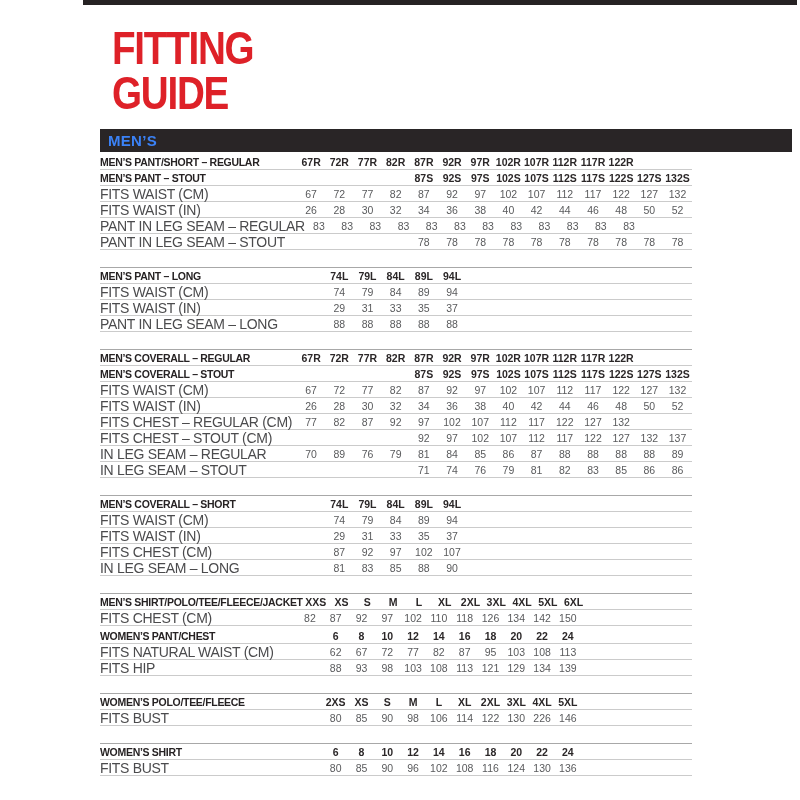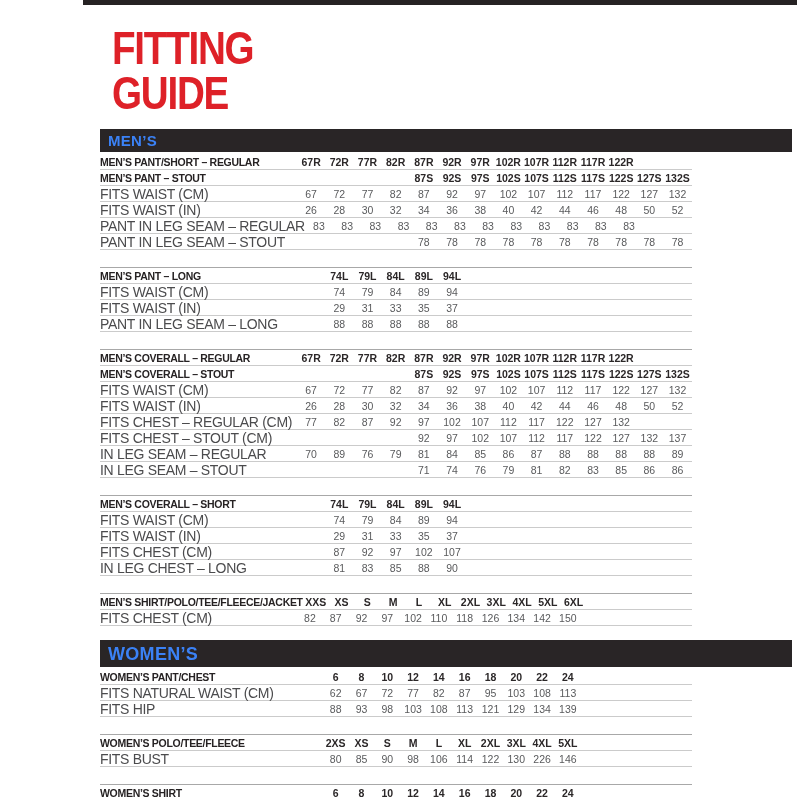--- a/index.html
+++ b/index.html
@@ -449,21 +449,21 @@
             <span class="tcell"></span>
             <span class="tcell"></span>
             <span class="tcell"></span>
             <span class="tcell"></span>
             <span class="tcell"></span>
             <span class="tcell"></span>
             <span class="tcell"></span>
             <span class="tfill"></span>
           </div>
           <div class="trow">
-            <span class="tlabel">IN LEG CHEST – LONG</span>
+            <span class="tlabel">IN LEG SEAM – LONG</span>
             <span class="tcell"></span>
             <span class="tcell">81</span>
             <span class="tcell">83</span>
             <span class="tcell">85</span>
             <span class="tcell">88</span>
             <span class="tcell">90</span>
             <span class="tcell"></span>
             <span class="tcell"></span>
             <span class="tcell"></span>
             <span class="tcell"></span>
@@ -503,21 +503,20 @@
             <span class="tcell">134</span>
             <span class="tcell">142</span>
             <span class="tcell">150</span>
             <span class="tfill"></span>
           </div>
         </div>
       </div>
   </section>
 
   <section>
-    <div class="bar womens">WOMEN’S</div>
     <div class="tables">
         <div class="size-table narrow">
           <div class="trow bold">
             <span class="tlabel">WOMEN’S PANT/CHEST</span>
             <span class="tcell"></span>
             <span class="tcell">6</span>
             <span class="tcell">8</span>
             <span class="tcell">10</span>
             <span class="tcell">12</span>
             <span class="tcell">14</span>

